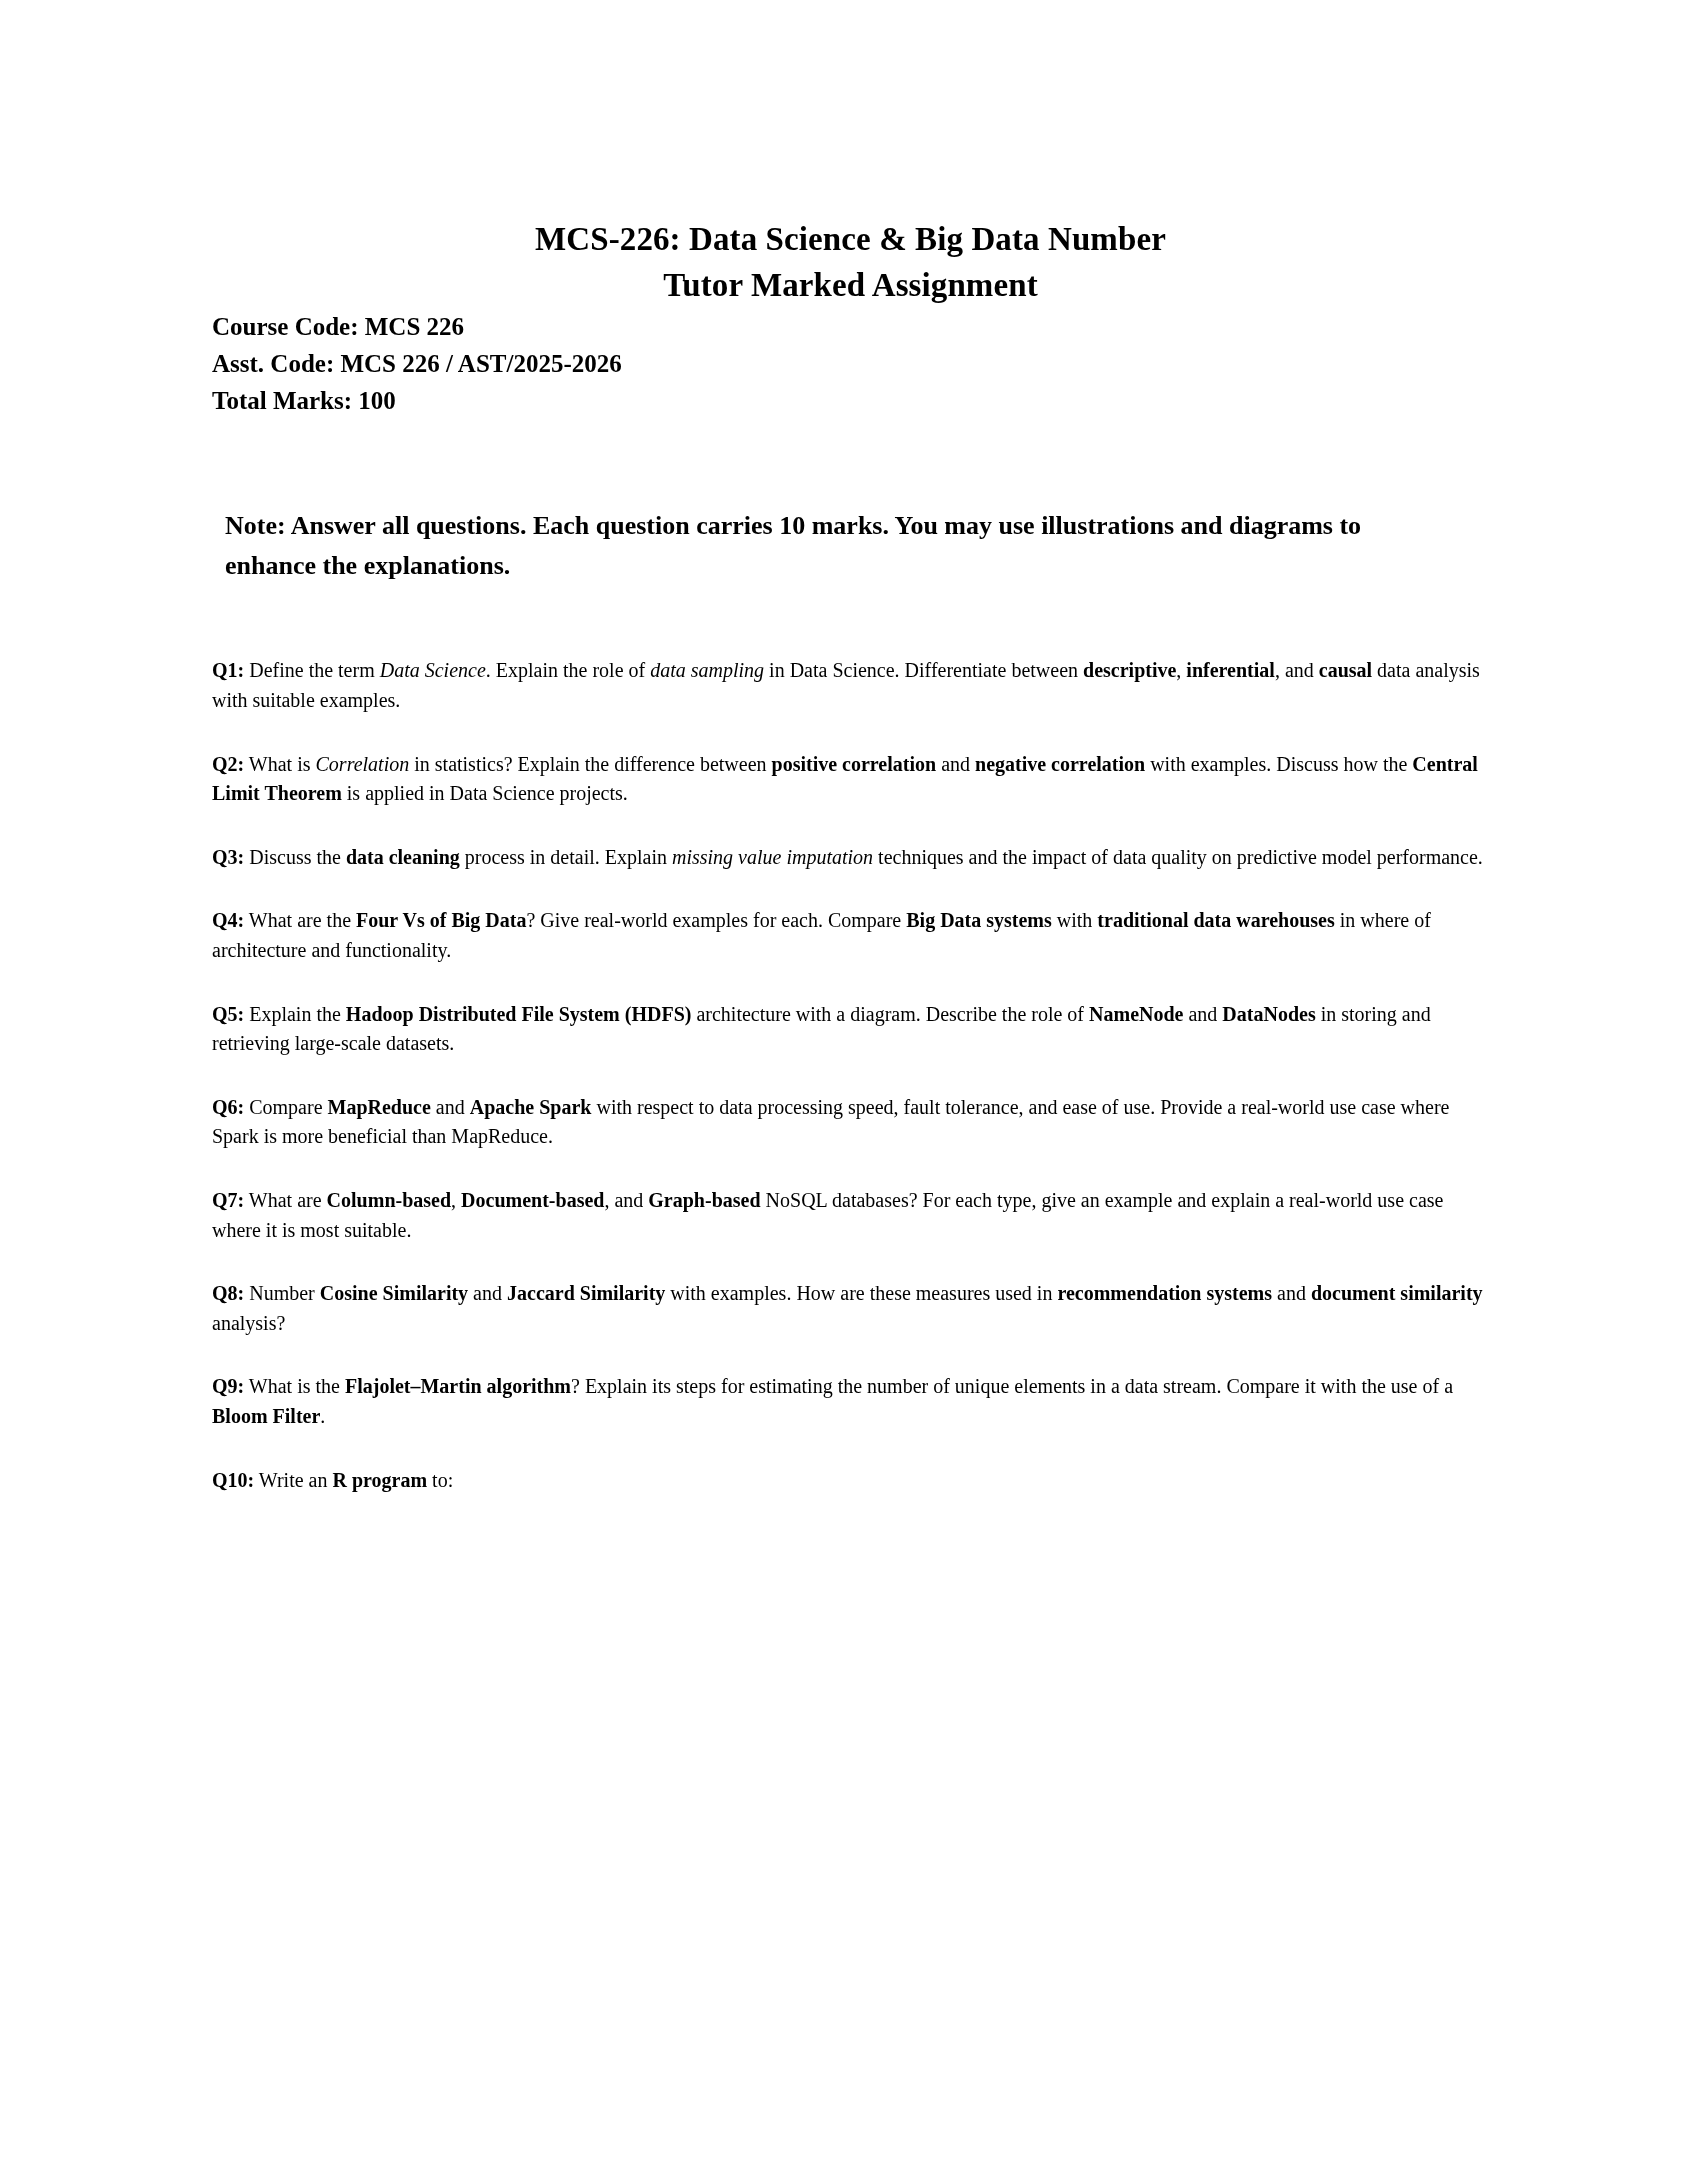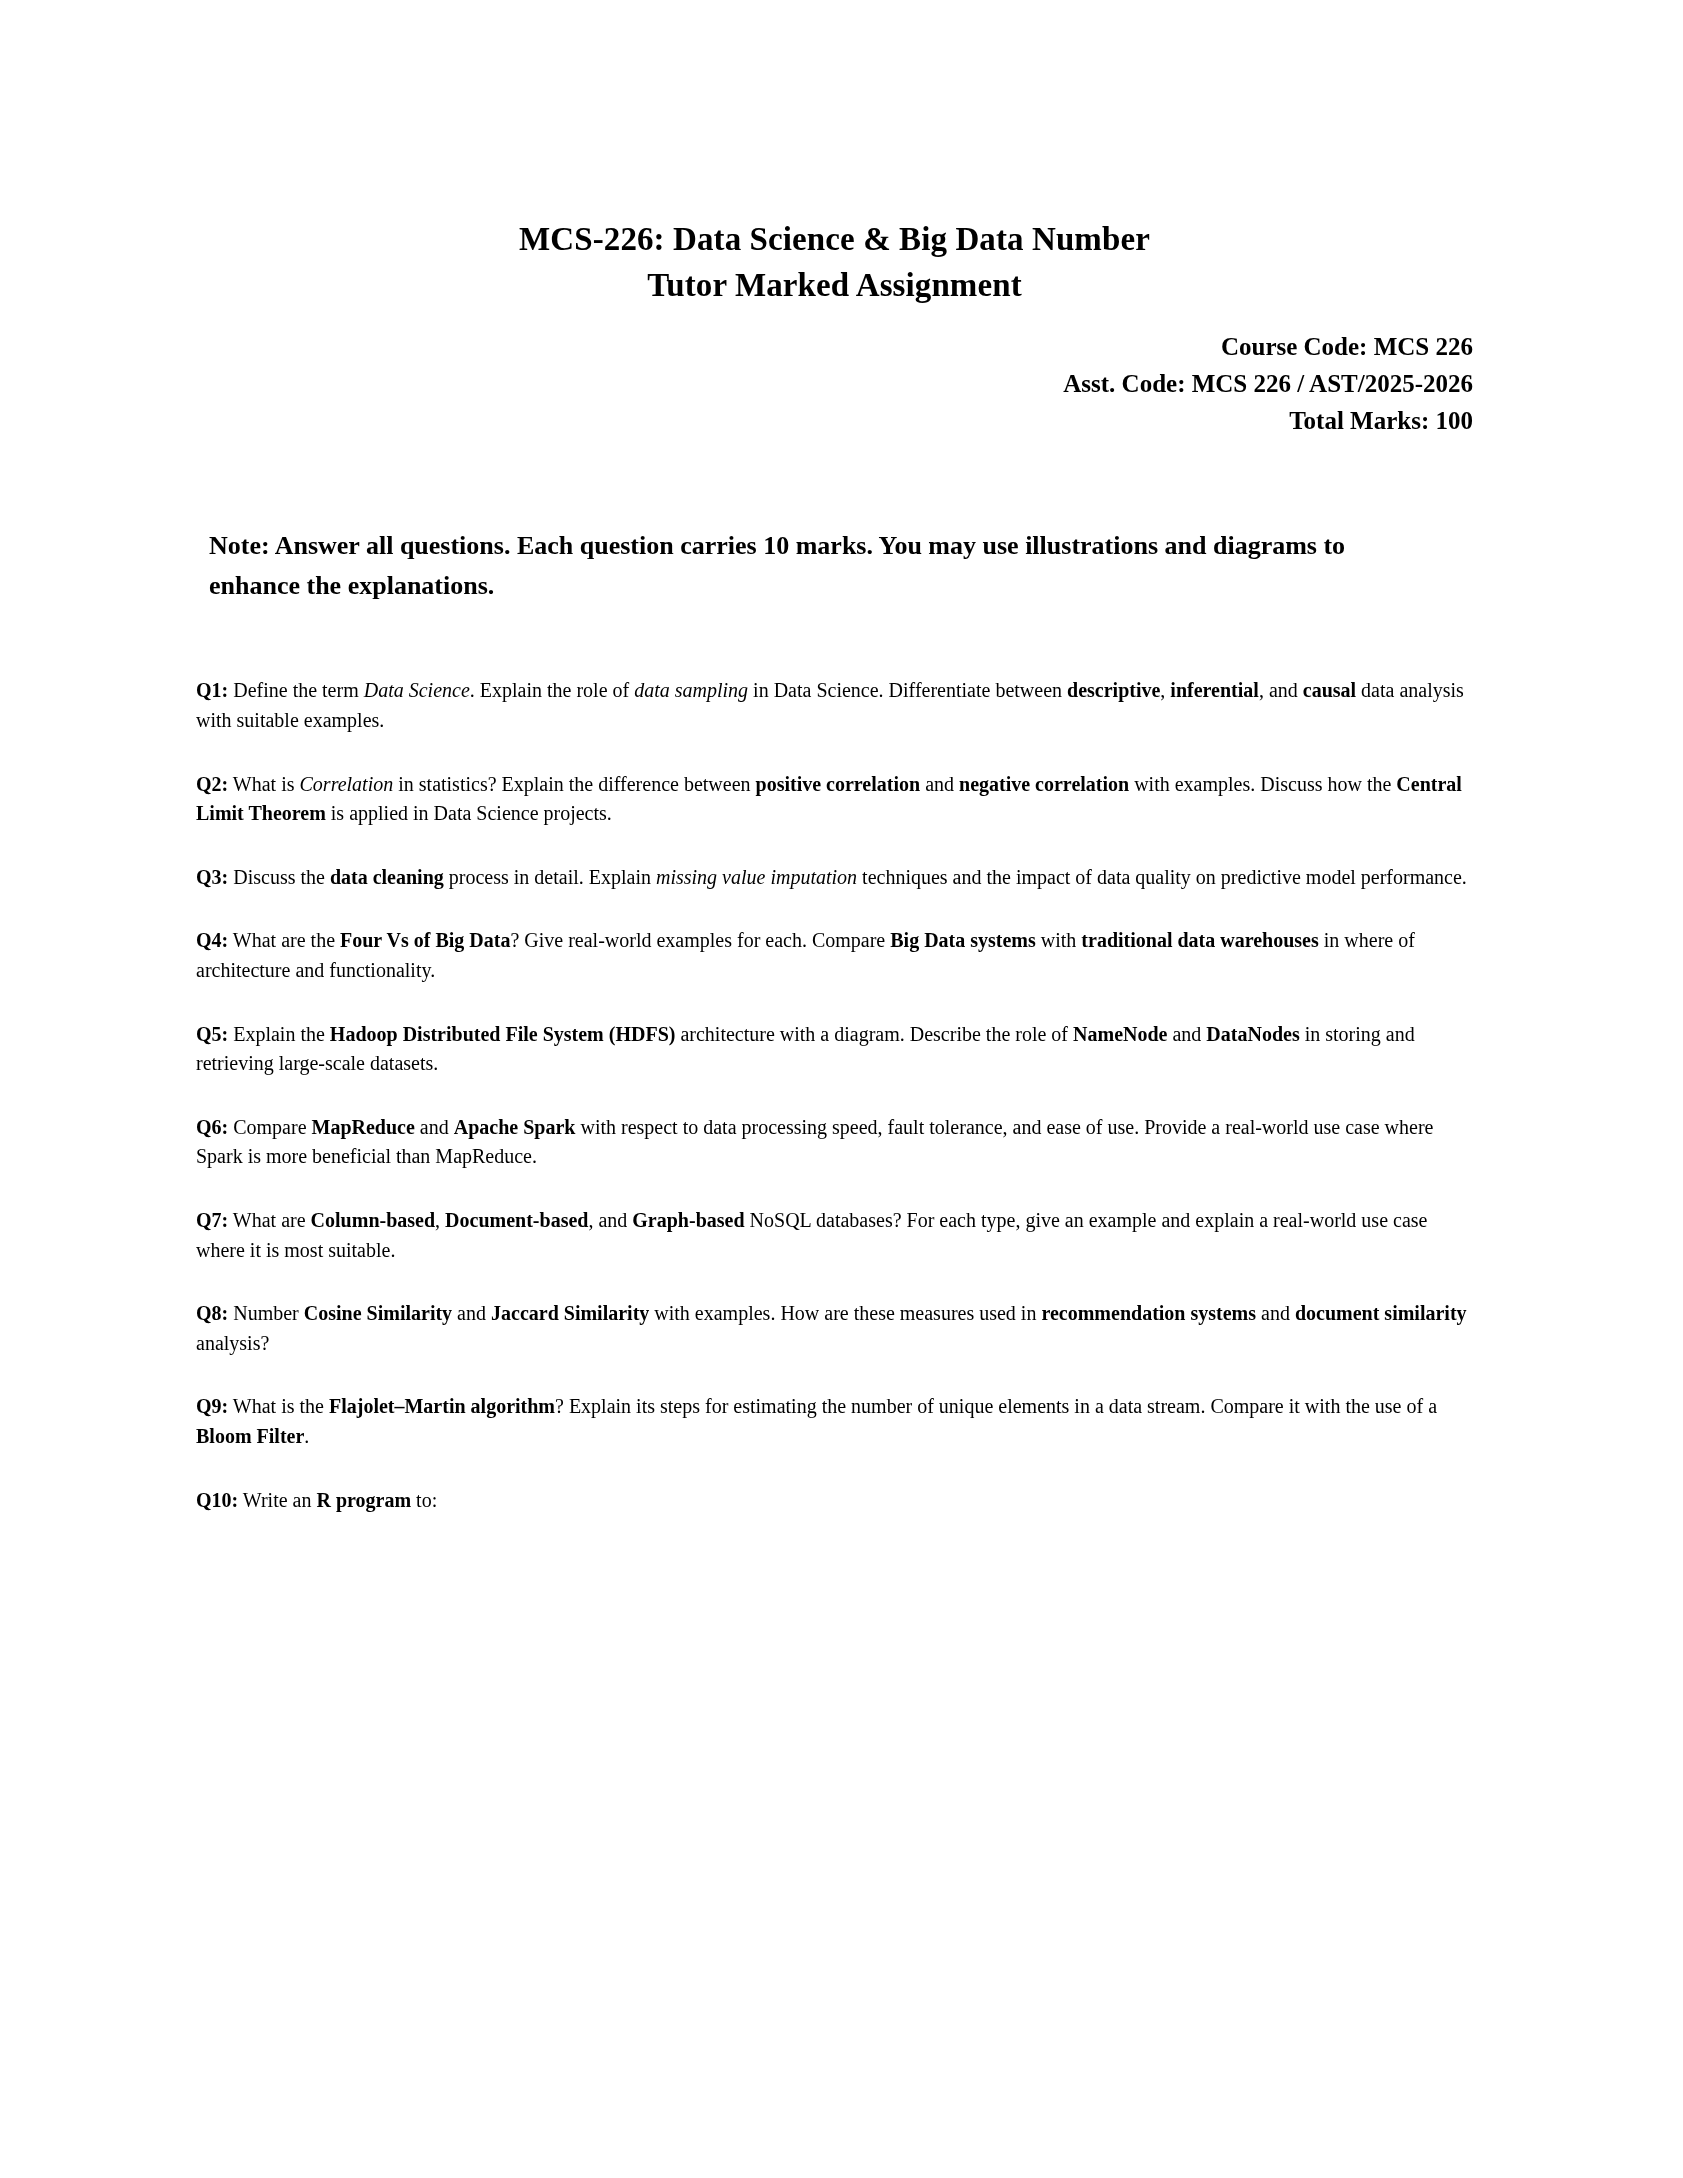--- a/index.html
+++ b/index.html
@@ -18,41 +18,40 @@
     position: relative;
     width: 1683px;
     height: 2178px;
     background: #ffffff;
     box-sizing: border-box;
     padding: 0;
     overflow: hidden;
   }
   .content {
     position: absolute;
-    left: 196px;
+    left: 212px;
     top: 0;
     width: 1277px;
   }
 
   
   .title-block {
     padding-top: 216px;
     text-align: center;
   }
   .doc-title-line {
     font-size: 33px;
     font-weight: bold;
     line-height: 1.40;
     letter-spacing: 0.1px;
   }
 
   
   .meta-block {
-    margin-top: 20px;
-    text-align: right;
+    text-align: left;
   }
   .meta-line {
     font-size: 25px;
     font-weight: bold;
     line-height: 1.48;
   }
 
   
   .note-block {
     margin-top: 87px;

